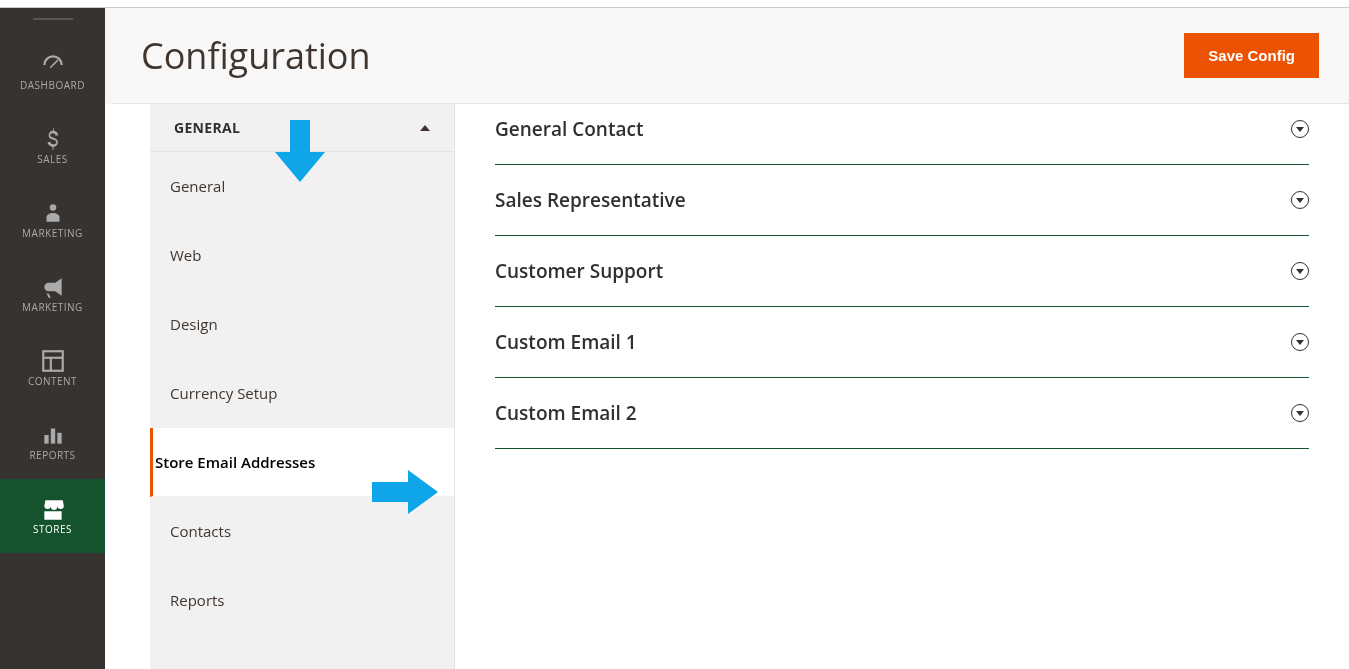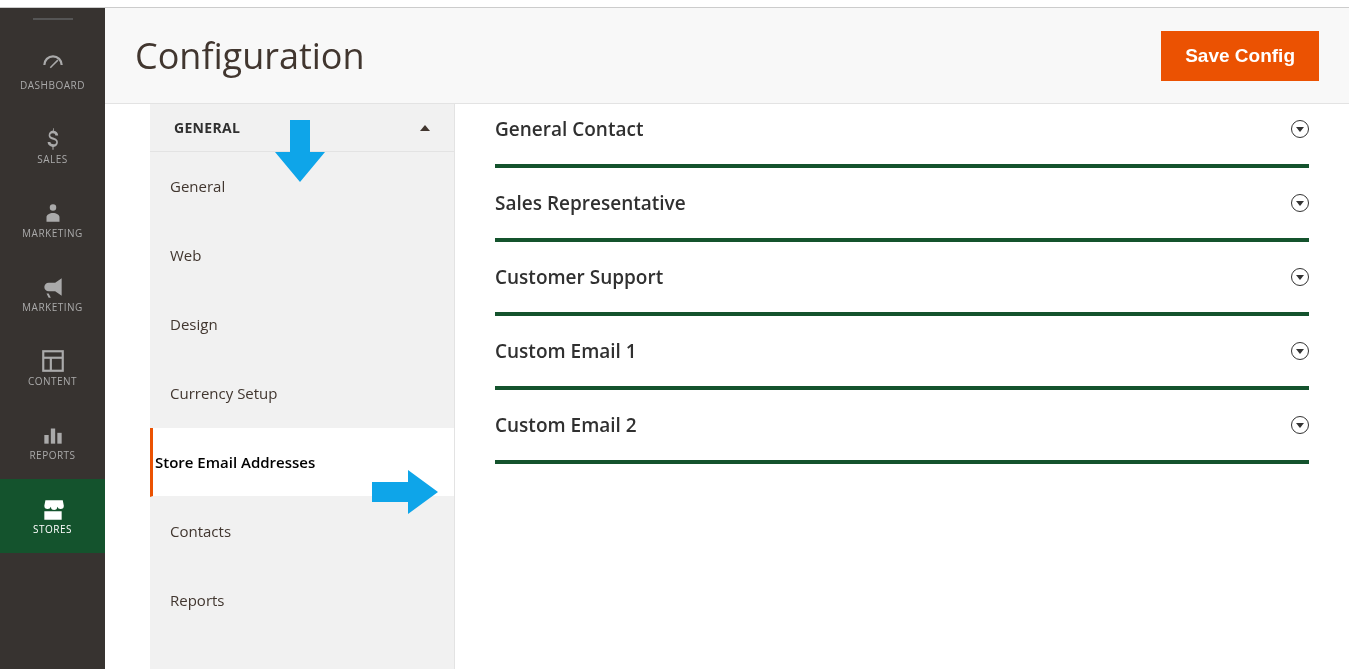--- a/index.html
+++ b/index.html
@@ -26,31 +26,31 @@
     }
     .admin-nav-item {
       display: flex; flex-direction: column; align-items: center;
       justify-content: center; padding: 10px 4px; color: #aaa;
       cursor: pointer; min-height: 74px;
     }
     .admin-nav-item.active { background: #14532d; color: #fff; }
     .admin-nav-item .nav-icon svg { width: 26px; height: 26px; display: block; }
     .admin-nav-item .label { font-size: 10px; letter-spacing: 0.5px; text-align: center; }
     .page-header {
-      position: absolute; left: 105px; right: 0; top: 8px; height: 96px;
+      position: absolute; left: 111px; right: 0; top: 8px; height: 96px;
       background: #f8f8f8; border-bottom: 1px solid #e3e3e3;
       display: flex; align-items: center; justify-content: space-between;
       padding: 0 30px 0 30px;
     }
     .page-title {
       font-size: 36px; font-weight: 400; color: #41362f;
     }
     .save-btn {
       background: #eb5202; color: #fff; border: none;
-      font-size: 19px; font-weight: 600; padding: 14px 24px;
+      font-size: 15px; font-weight: 600; padding: 14px 24px;
       cursor: pointer;
     }
     .config-wrapper {
       position: absolute; left: 105px; right: 0; top: 104px; bottom: 0;
       background: #fff; display: flex;
     }
     .config-sidebar {
       width: 305px; background: #f1f1f1; border-right: 1px solid #e3e3e3;
       margin-left: 45px;
     }
@@ -71,21 +71,21 @@
     }
     .config-item.active {
       background: #fff; font-weight: 600; color: #000;
       border-left: 3px solid #eb5202; padding-left: 2px;
     }
     .config-main {
       flex: 1; padding: 0 40px;
     }
     .section-row {
       display: flex; align-items: center; justify-content: space-between;
-      padding: 22px 0; border-bottom: 4px solid #14532d; cursor: pointer; text-align: right;
+      padding: 22px 0; border-bottom: 1px solid #14532d; cursor: pointer; text-align: right;
     }
     .section-row:first-child { padding-top: 12px; }
     .section-title { font-size: 19px; font-weight: 600; color: #303030; }
     .expand-icon {
       width: 18px; height: 18px; border: 1.5px solid #333; border-radius: 50%;
       display: flex; align-items: center; justify-content: center;
     }
     .expand-icon::after {
       content: ""; width: 0; height: 0;
       border-left: 4px solid transparent; border-right: 4px solid transparent;

